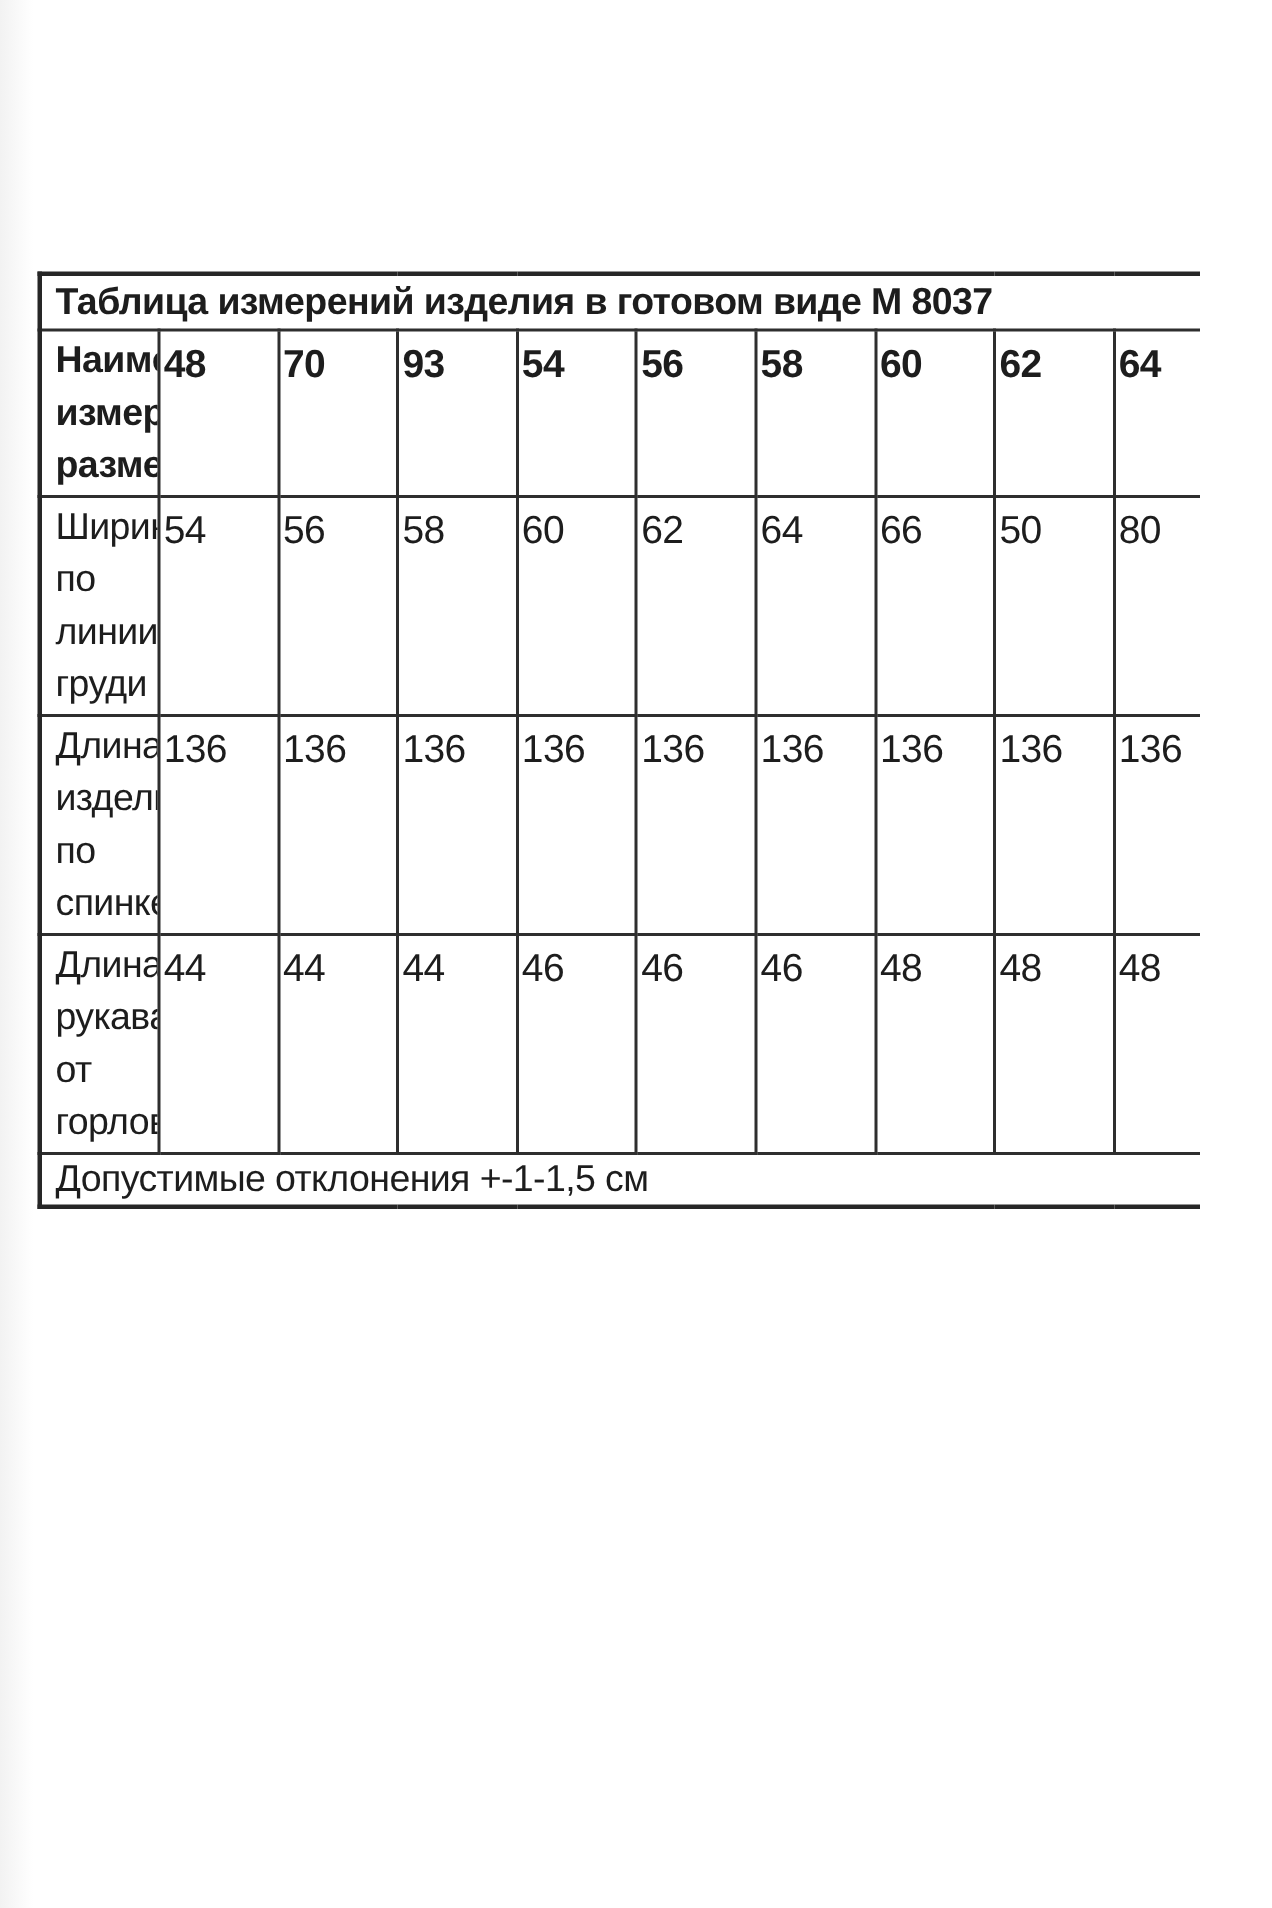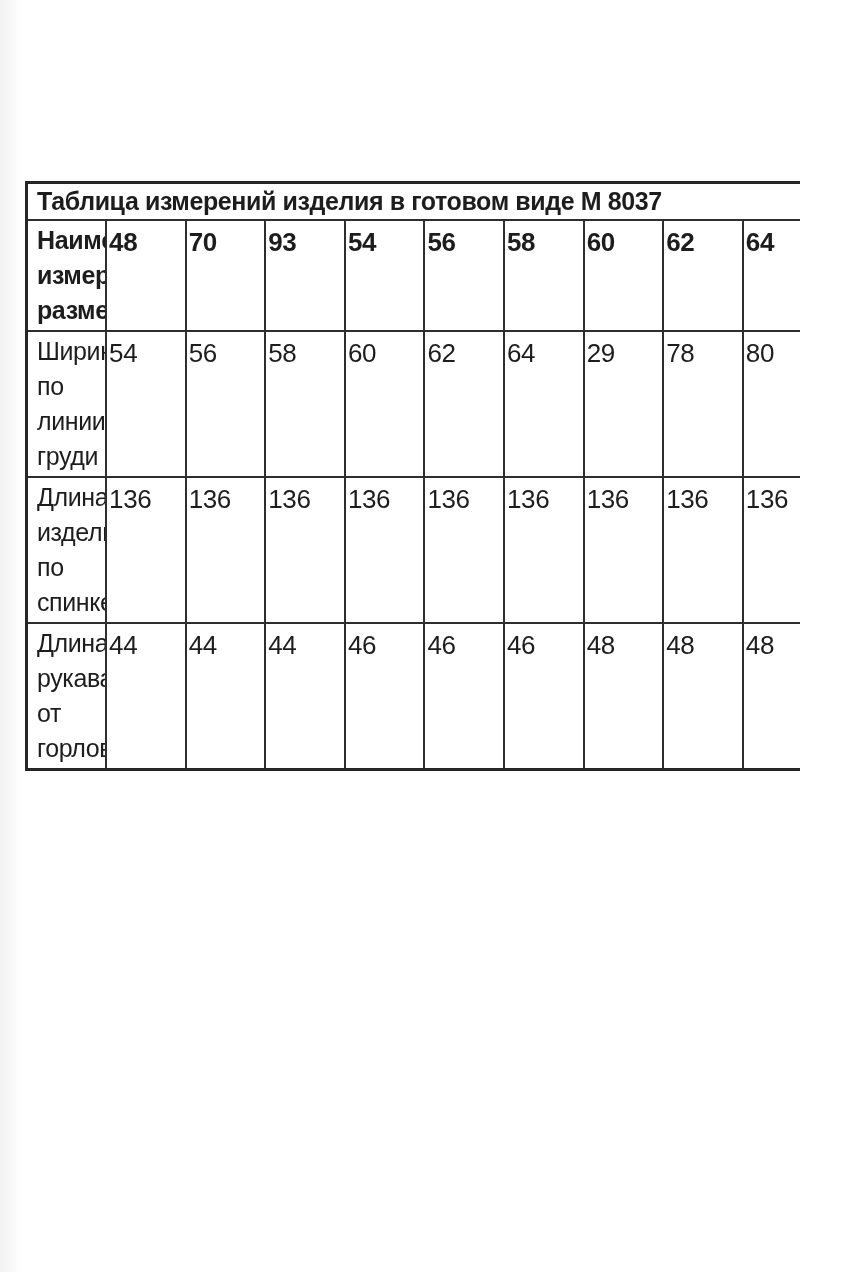--- a/index.html
+++ b/index.html
@@ -89,22 +89,22 @@
       <td class="val-col">64</td>
     </tr>
     <tr class="data-row">
       <td class="label-col">Ширина по линии груди</td>
       <td class="val-col">54</td>
       <td class="val-col">56</td>
       <td class="val-col">58</td>
       <td class="val-col">60</td>
       <td class="val-col">62</td>
       <td class="val-col">64</td>
-      <td class="val-col">29</td>
-      <td class="val-col">78</td>
+      <td class="val-col">66</td>
+      <td class="val-col">50</td>
       <td class="val-col">80</td>
     </tr>
     <tr class="data-row">
       <td class="label-col">Длина изделия по спинке</td>
       <td class="val-col">136</td>
       <td class="val-col">136</td>
       <td class="val-col">136</td>
       <td class="val-col">136</td>
       <td class="val-col">136</td>
       <td class="val-col">136</td>
@@ -117,15 +117,18 @@
       <td class="val-col">44</td>
       <td class="val-col">44</td>
       <td class="val-col">44</td>
       <td class="val-col">46</td>
       <td class="val-col">46</td>
       <td class="val-col">46</td>
       <td class="val-col">48</td>
       <td class="val-col">48</td>
       <td class="val-col">48</td>
     </tr>
+    <tr>
+      <td class="footer-cell" colspan="10">Допустимые отклонения +-1-1,5 см</td>
+    </tr>
   </tbody>
     </table>
 </div>
 
 </body></html>

